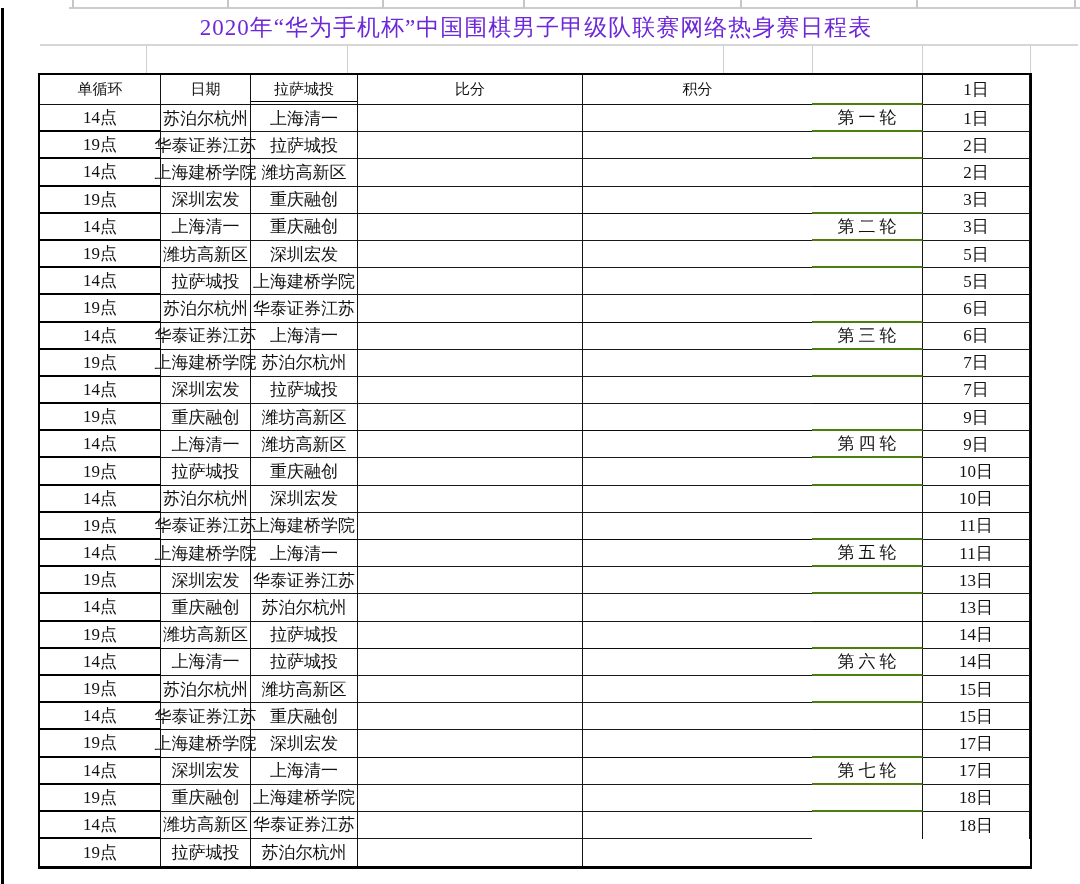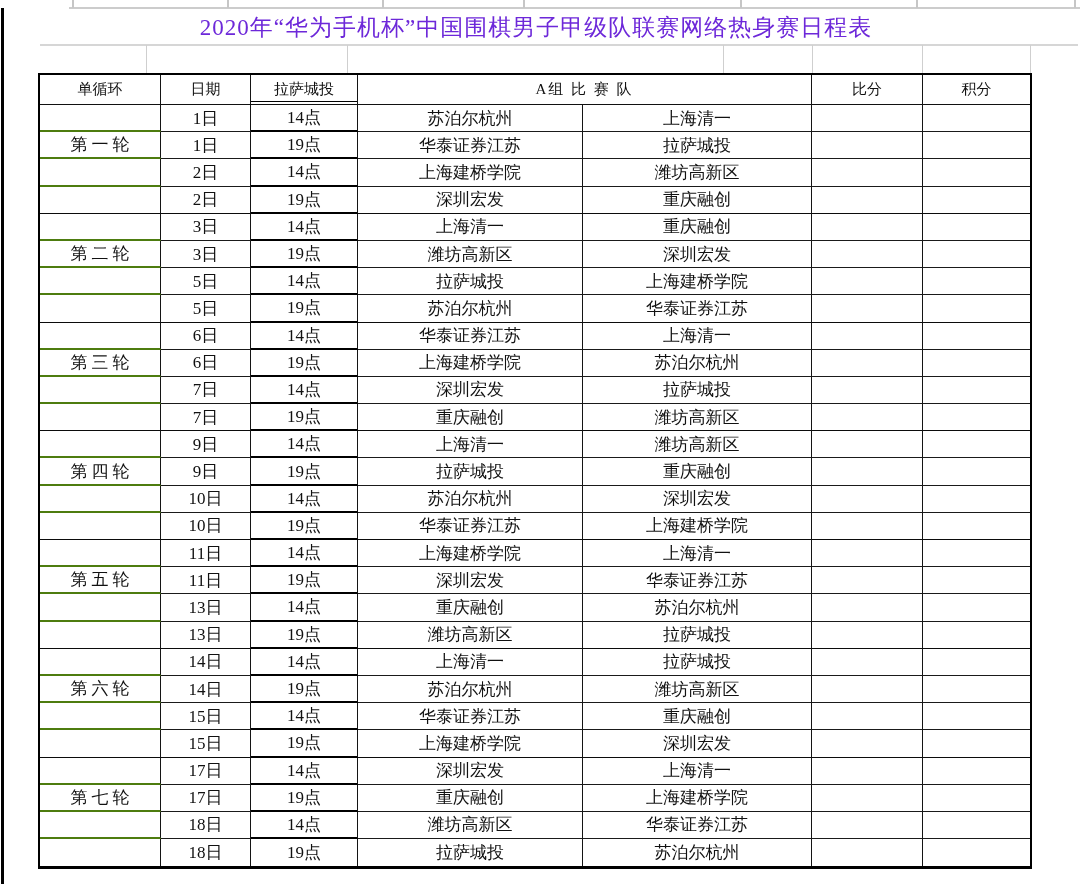--- a/index.html
+++ b/index.html
@@ -78,21 +78,20 @@
 <div class="faint-v" style="left:812px;top:45px;height:28px"></div>
 <div class="faint-v" style="left:922px;top:45px;height:28px"></div>
 <div class="faint-v" style="left:1030px;top:45px;height:28px"></div>
 
 <div class="sheet-title">2020年“华为手机杯”中国围棋男子甲级队联赛网络热身赛日程表</div>
 
 <div class="sheet-table">
   <div class="hcell h-round">单循环</div>
   <div class="hcell h-date">日期</div>
   <div class="hcell h-time">拉萨城投</div>
-  <div class="hcell h-teams">A组 比 赛 队</div>
   <div class="hcell h-score">比分</div>
   <div class="hcell h-points">积分</div>
 
   <div class="cell c-round">
       <span class="round-label"></span>
     </div>
   <div class="cell c-date">1日</div>
   <div class="cell c-time">14点</div>
   <div class="cell c-teamA">苏泊尔杭州</div>
   <div class="cell c-teamB">上海清一</div>

